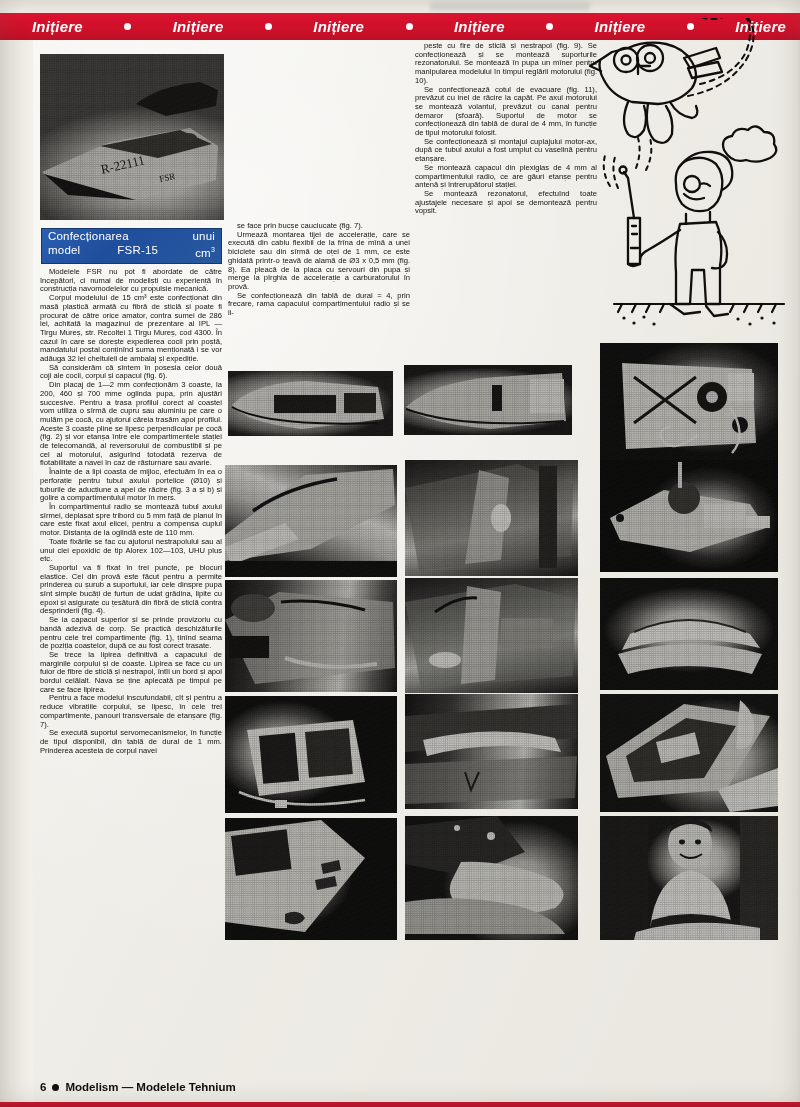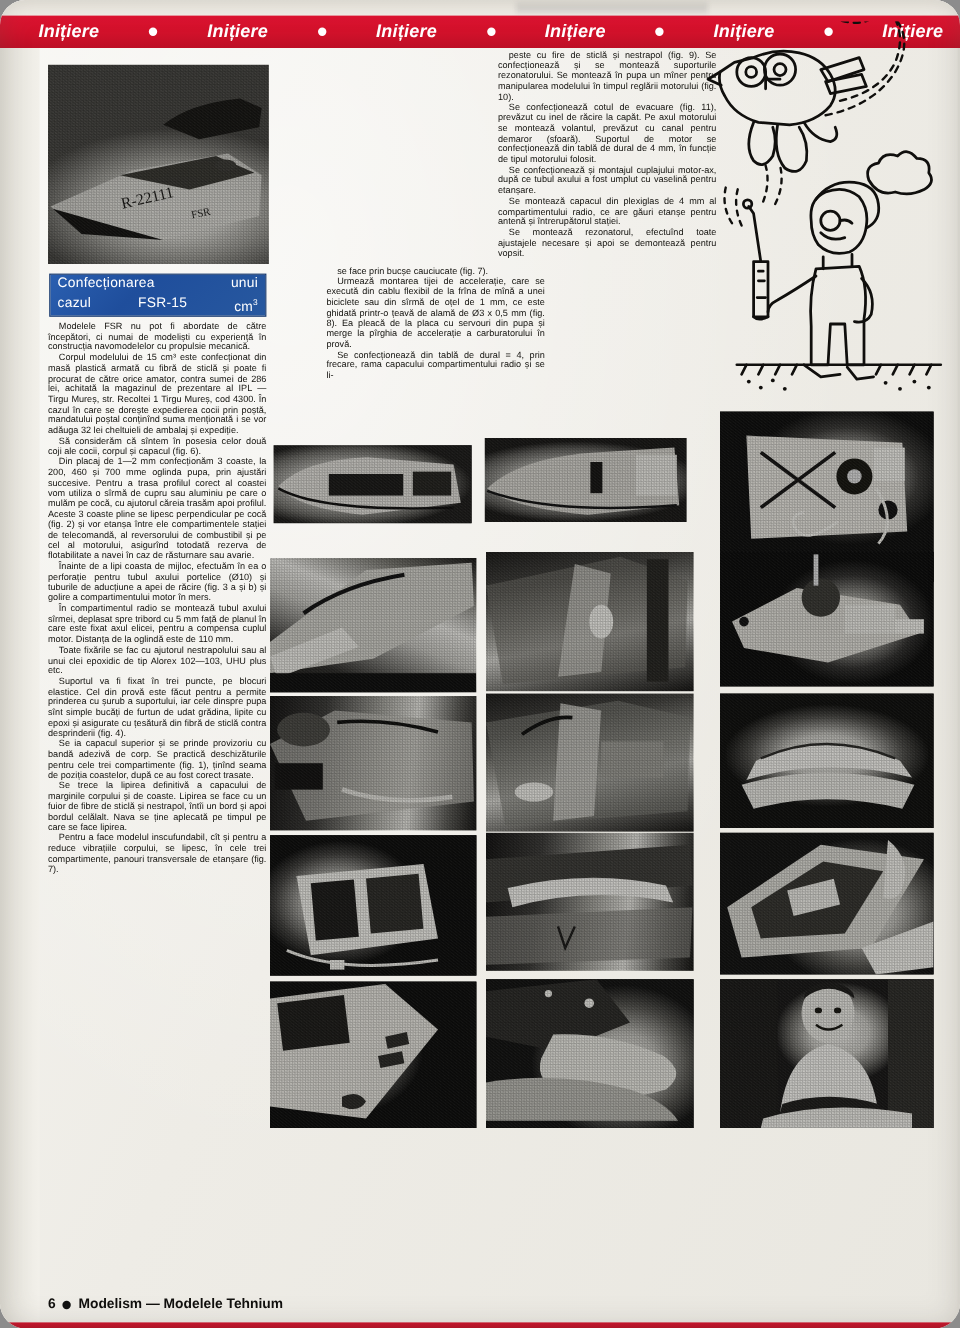--- a/index.html
+++ b/index.html
@@ -7,21 +7,20 @@
     padding: 0;
     background: #8c8c8c;
   }
   .page {
     position: relative;
     width: 800px;
     height: 1107px;
     background: #f3f2ee;
     overflow: hidden;
     font-family: "Liberation Sans", sans-serif;
-    border-radius: 21px;
   }
 
   
   .paper-grain {
     position: absolute;
     inset: 0;
     background:
       radial-gradient(ellipse at 30% 20%, rgba(255,255,255,0.55), rgba(0,0,0,0) 60%),
       linear-gradient(115deg, #f6f5f1 0%, #eeece6 45%, #e9e7e0 100%);
     pointer-events: none;
@@ -90,37 +89,37 @@
     text-align: justify;
     -webkit-hyphens: auto;
     hyphens: auto;
   }
   .col p {
     margin: 0;
     text-indent: 9px;
   }
 
   #col1 { left: 40px; top: 268px; width: 182px; }
-  #col2 { left: 228px; top: 222px; width: 182px; margin-left: 44px; }
+  #col2 { left: 228px; top: 222px; width: 182px; }
   #col3 { left: 415px; top: 42px; width: 182px; }
 
   
   .headline {
     position: absolute;
     left: 41px;
     top: 228px;
     width: 181px;
     height: 36px;
     background:
       linear-gradient(135deg, #2a5fb0 0%, #1f4e9c 40%, #27589f 100%);
     border: 1px solid #15376e;
     box-sizing: border-box;
     display: flex;
     flex-direction: column;
-    justify-content: space-between;
+    justify-content: flex-start;
     padding: 0 6px;
   }
   .headline-line {
     color: #ffffff;
     font-size: 11.5px;
     line-height: 14px;
     font-weight: normal;
     letter-spacing: 0.2px;
     display: flex;
     justify-content: space-between;
@@ -317,38 +316,39 @@
     <div class="halftone"></div>
     <div class="grain2"></div>
   </div>
 
   <div class="headline">
     <div class="headline-line">
       <span>Confecționarea</span>
       <span>unui</span>
     </div>
     <div class="headline-line">
-      <span>cazul</span>
+      <span>model</span>
       <span>FSR-15</span>
       <span><span>cm</span><sup>3</sup></span>
     </div>
   </div>
 
   <div class="col" id="col1">
       <p>Modelele FSR nu pot fi abordate de către începători, ci numai de modeliști cu experiență în construcția navomodelelor cu propulsie mecanică.</p>
       <p>Corpul modelului de 15 cm³ este confecționat din masă plastică armată cu fibră de sticlă și poate fi procurat de către orice amator, contra sumei de 286 lei, achitată la magazinul de prezentare al IPL — Tirgu Mureș, str. Recoltei 1 Tirgu Mureș, cod 4300. În cazul în care se dorește expedierea cocii prin poștă, mandatului poștal conținînd suma menționată i se vor adăuga 32 lei cheltuieli de ambalaj și expediție.</p>
       <p>Să considerăm că sîntem în posesia celor două coji ale cocii, corpul și capacul (fig. 6).</p>
       <p>Din placaj de 1—2 mm confecționăm 3 coaste, la 200, 460 și 700 mme oglinda pupa, prin ajustări succesive. Pentru a trasa profilul corect al coastei vom utiliza o sîrmă de cupru sau aluminiu pe care o mulăm pe cocă, cu ajutorul căreia trasăm apoi profilul. Aceste 3 coaste pline se lipesc perpendicular pe cocă (fig. 2) și vor etanșa între ele compartimentele stației de telecomandă, al reversorului de combustibil și pe cel al motorului, asigurînd totodată rezerva de flotabilitate a navei în caz de răsturnare sau avarie.</p>
       <p>Înainte de a lipi coasta de mijloc, efectuăm în ea o perforație pentru tubul axului portelice (Ø10) și tuburile de aducțiune a apei de răcire (fig. 3 a și b) și golire a compartimentului motor în mers.</p>
       <p>În compartimentul radio se montează tubul axului sîrmei, deplasat spre tribord cu 5 mm față de planul în care este fixat axul elicei, pentru a compensa cuplul motor. Distanța de la oglindă este de 110 mm.</p>
       <p>Toate fixările se fac cu ajutorul nestrapolului sau al unui clei epoxidic de tip Alorex 102—103, UHU plus etc.</p>
       <p>Suportul va fi fixat în trei puncte, pe blocuri elastice. Cel din provă este făcut pentru a permite prinderea cu șurub a suportului, iar cele dinspre pupa sînt simple bucăți de furtun de udat grădina, lipite cu epoxi și asigurate cu țesătură din fibră de sticlă contra desprinderii (fig. 4).</p>
       <p>Se ia capacul superior și se prinde provizoriu cu bandă adezivă de corp. Se practică deschizăturile pentru cele trei compartimente (fig. 1), ținînd seama de poziția coastelor, după ce au fost corect trasate.</p>
       <p>Se trece la lipirea definitivă a capacului de marginile corpului și de coaste. Lipirea se face cu un fuior de fibre de sticlă și nestrapol, întîi un bord și apoi bordul celălalt. Nava se ține aplecată pe timpul pe care se face lipirea.</p>
       <p>Pentru a face modelul inscufundabil, cît și pentru a reduce vibrațiile corpului, se lipesc, în cele trei compartimente, panouri transversale de etanșare (fig. 7).</p>
+      <p>Se execută suportul servomecanismelor, în funcție de tipul disponibil, din tablă de dural de 1 mm. Prinderea acesteia de corpul navei</p>
     </div>
   <div class="col" id="col2">
       <p>se face prin bucșe cauciucate (fig. 7).</p>
       <p>Urmează montarea tijei de accelerație, care se execută din cablu flexibil de la frîna de mînă a unei biciclete sau din sîrmă de oțel de 1 mm, ce este ghidată printr-o țeavă de alamă de Ø3 x 0,5 mm (fig. 8). Ea pleacă de la placa cu servouri din pupa și merge la pîrghia de accelerație a carburatorului în provă.</p>
       <p>Se confecționează din tablă de dural = 4, prin frecare, rama capacului compartimentului radio și se li-</p>
     </div>
   <div class="col" id="col3">
       <p>peste cu fire de sticlă și nestrapol (fig. 9). Se confecționează și se montează suporturile rezonatorului. Se montează în pupa un mîner pentru manipularea modelului în timpul reglării motorului (fig. 10).</p>
       <p>Se confecționează cotul de evacuare (fig. 11), prevăzut cu inel de răcire la capăt. Pe axul motorului se montează volantul, prevăzut cu canal pentru demaror (sfoară). Suportul de motor se confecționează din tablă de dural de 4 mm, în funcție de tipul motorului folosit.</p>
       <p>Se confecționează și montajul cuplajului motor-ax, după ce tubul axului a fost umplut cu vaselină pentru etanșare.</p>

